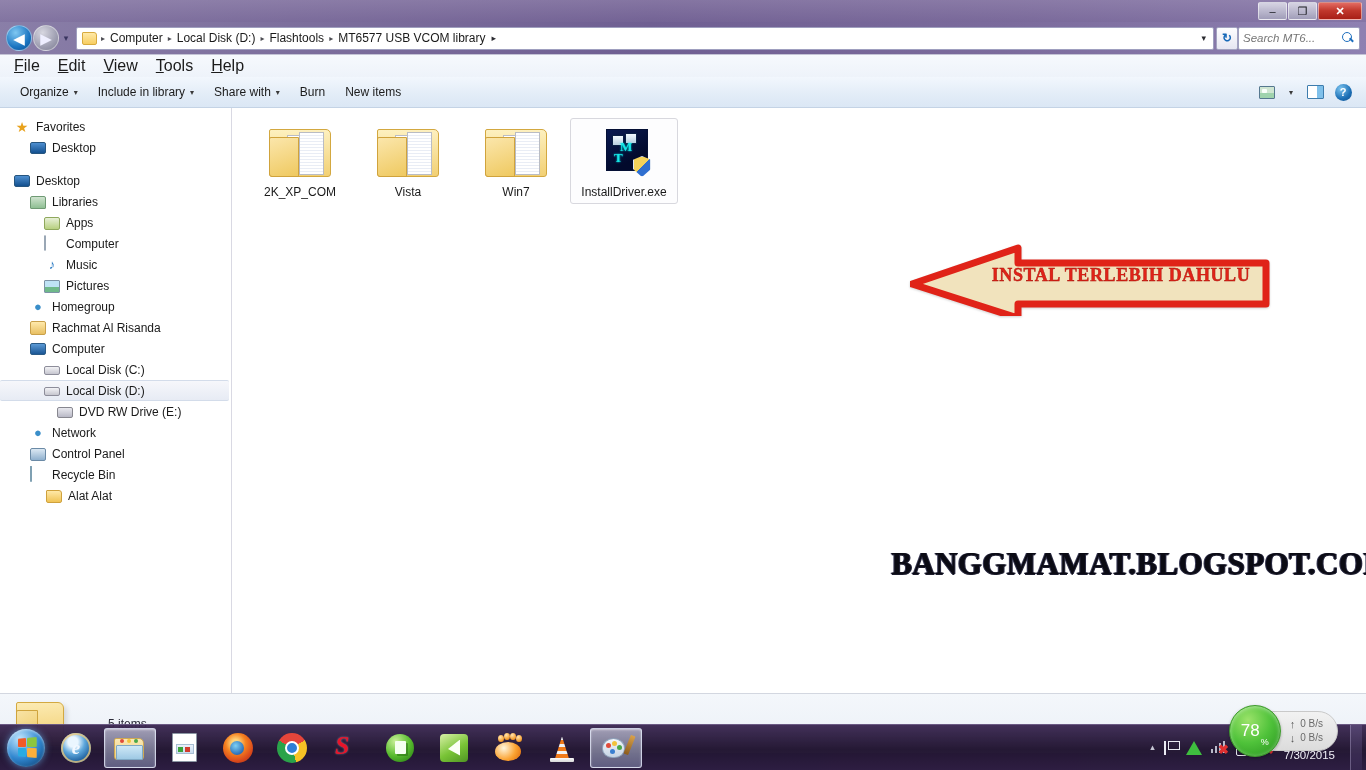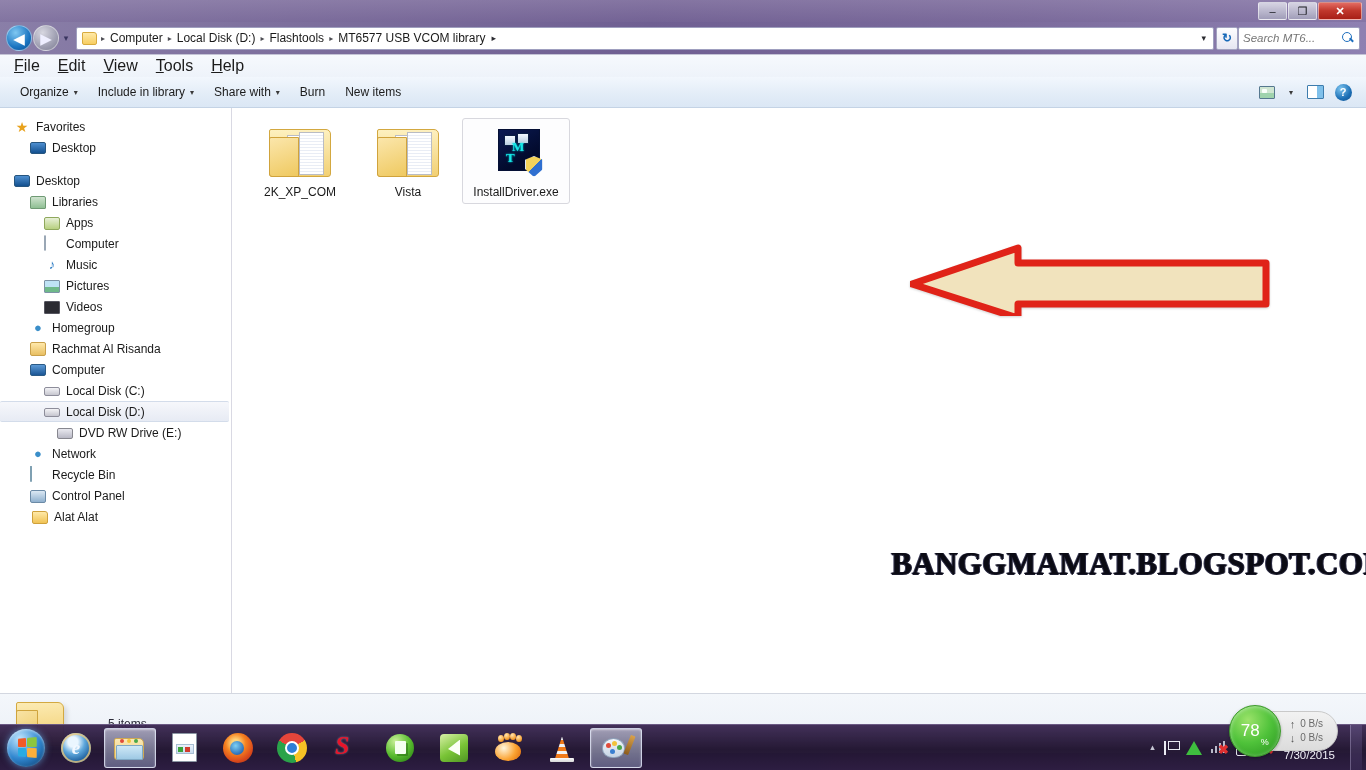--- a/index.html
+++ b/index.html
@@ -650,26 +650,20 @@
       <div class="navrow" style="padding-left:44px">
         <span class="ico ic-music">♪</span>
         <span>Music</span>
         </div>
       <div class="navrow" style="padding-left:44px">
         <span class="ico">
             <span class="ic-pic" style="display:block"></span>
           </span>
         <span>Pictures</span>
         </div>
-      <div class="navrow" style="padding-left:44px">
-        <span class="ico">
-            <span class="ic-vid" style="display:block"></span>
-          </span>
-        <span>Videos</span>
-        </div>
       <div class="navrow" style="padding-left:30px">
         <span class="ico ic-home">●</span>
         <span>Homegroup</span>
         </div>
       <div class="navrow" style="padding-left:30px">
         <span class="ico">
             <span class="ic-user" style="display:block"></span>
           </span>
         <span>Rachmat Al Risanda</span>
         </div>
@@ -695,30 +689,30 @@
         <span class="ico">
             <span class="ic-dvd" style="display:block"></span>
           </span>
         <span>DVD RW Drive (E:)</span>
         </div>
       <div class="navrow" style="padding-left:30px">
         <span class="ico ic-net">●</span>
         <span>Network</span>
         </div>
       <div class="navrow" style="padding-left:30px">
+        <span class="ico">
+            <span class="ic-cp" style="display:block"></span>
+          </span>
+        <span>Control Panel</span>
+        </div>
+      <div class="navrow" style="padding-left:30px">
         <span class="ico"><span class="ic-bin"></span></span>
         <span>Recycle Bin</span>
         </div>
-      <div class="navrow" style="padding-left:30px">
-        <span class="ico">
-            <span class="ic-cp" style="display:block"></span>
-          </span>
-        <span>Control Panel</span>
-        </div>
-      <div class="navrow" style="padding-left:32px">
+      <div class="navrow" style="padding-left:46px">
         <span class="ico">
             <span class="ic-folder" style="display:block"></span>
           </span>
         <span>Alat Alat</span>
         </div>
     </div>
 
     <div id="content">
       <div id="items">
 
@@ -735,20 +729,29 @@
         <div class="item">
           <div class="bigfolder">
             <div class="back"></div>
               <div class="p1"></div>
               <div class="p2"></div>
               <div class="front"></div>
           </div>
           <div class="lbl">Vista</div>
         </div>
 
+        <div class="item">
+          <div class="bigfolder">
+            <div class="back"></div>
+              <div class="p1"></div>
+              <div class="p2"></div>
+              <div class="front"></div>
+          </div>
+          <div class="lbl">Win7</div>
+        </div>
 
         <div class="item sel">
           <div class="exeicon">
             <div class="mtk">
               <div class="b b1"></div>
                 <div class="b b2"></div>
               <div class="t tM">M</div>
                 <div class="t tT">T</div>
             </div>
             <div class="shield"></div>
@@ -757,20 +760,21 @@
         </div>
 
 
       </div>
 
       <div id="arrow">
         <svg viewBox="0 0 360 78" preserveAspectRatio="none">
           <polygon points="2,46 108,10 108,25 356,25 356,66 108,66 108,80 2,46" fill="#f1e3bd" stroke="#e02318" stroke-width="7" stroke-linejoin="round"></polygon>
         </svg>
       </div>
+      <div id="arrowtext">INSTAL TERLEBIH DAHULU</div>
 
       <div id="watermark">BANGGMAMAT.BLOGSPOT.COM</div>
     </div>
   </div>
 
   <div id="statusbar">
     <div class="sbfolder">
       <div class="b"></div>
         <div class="f"></div>
     </div>

